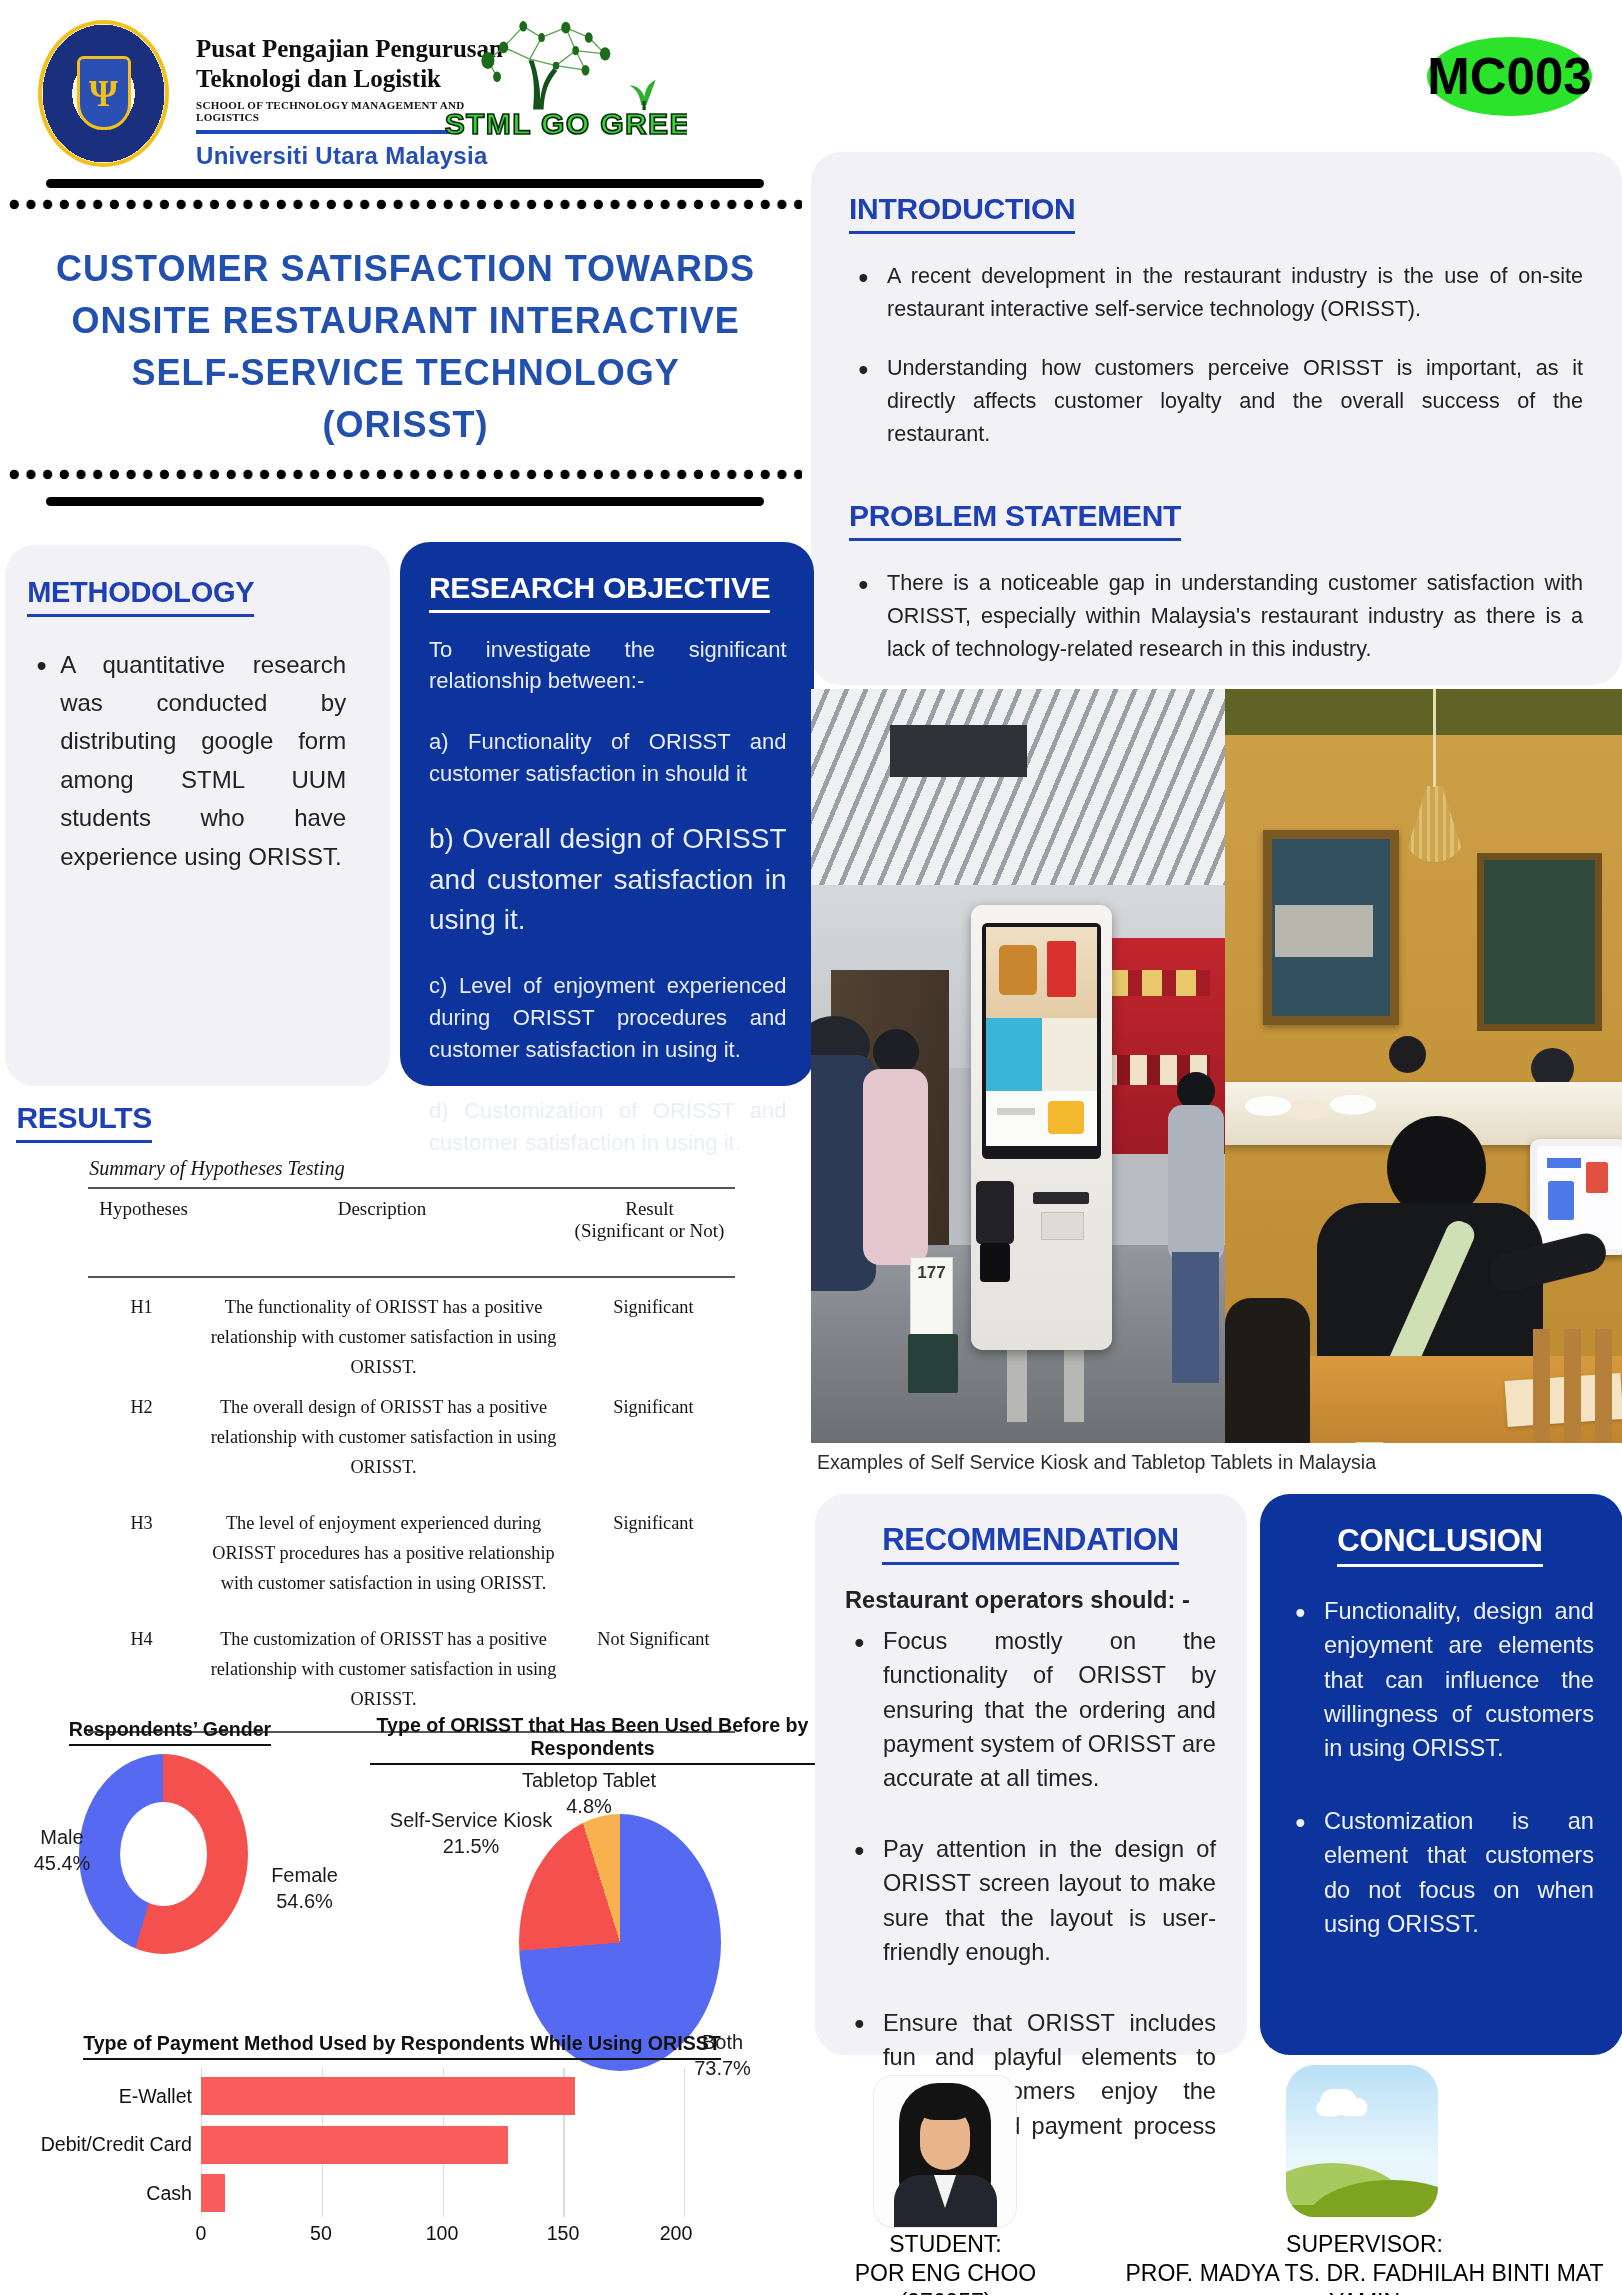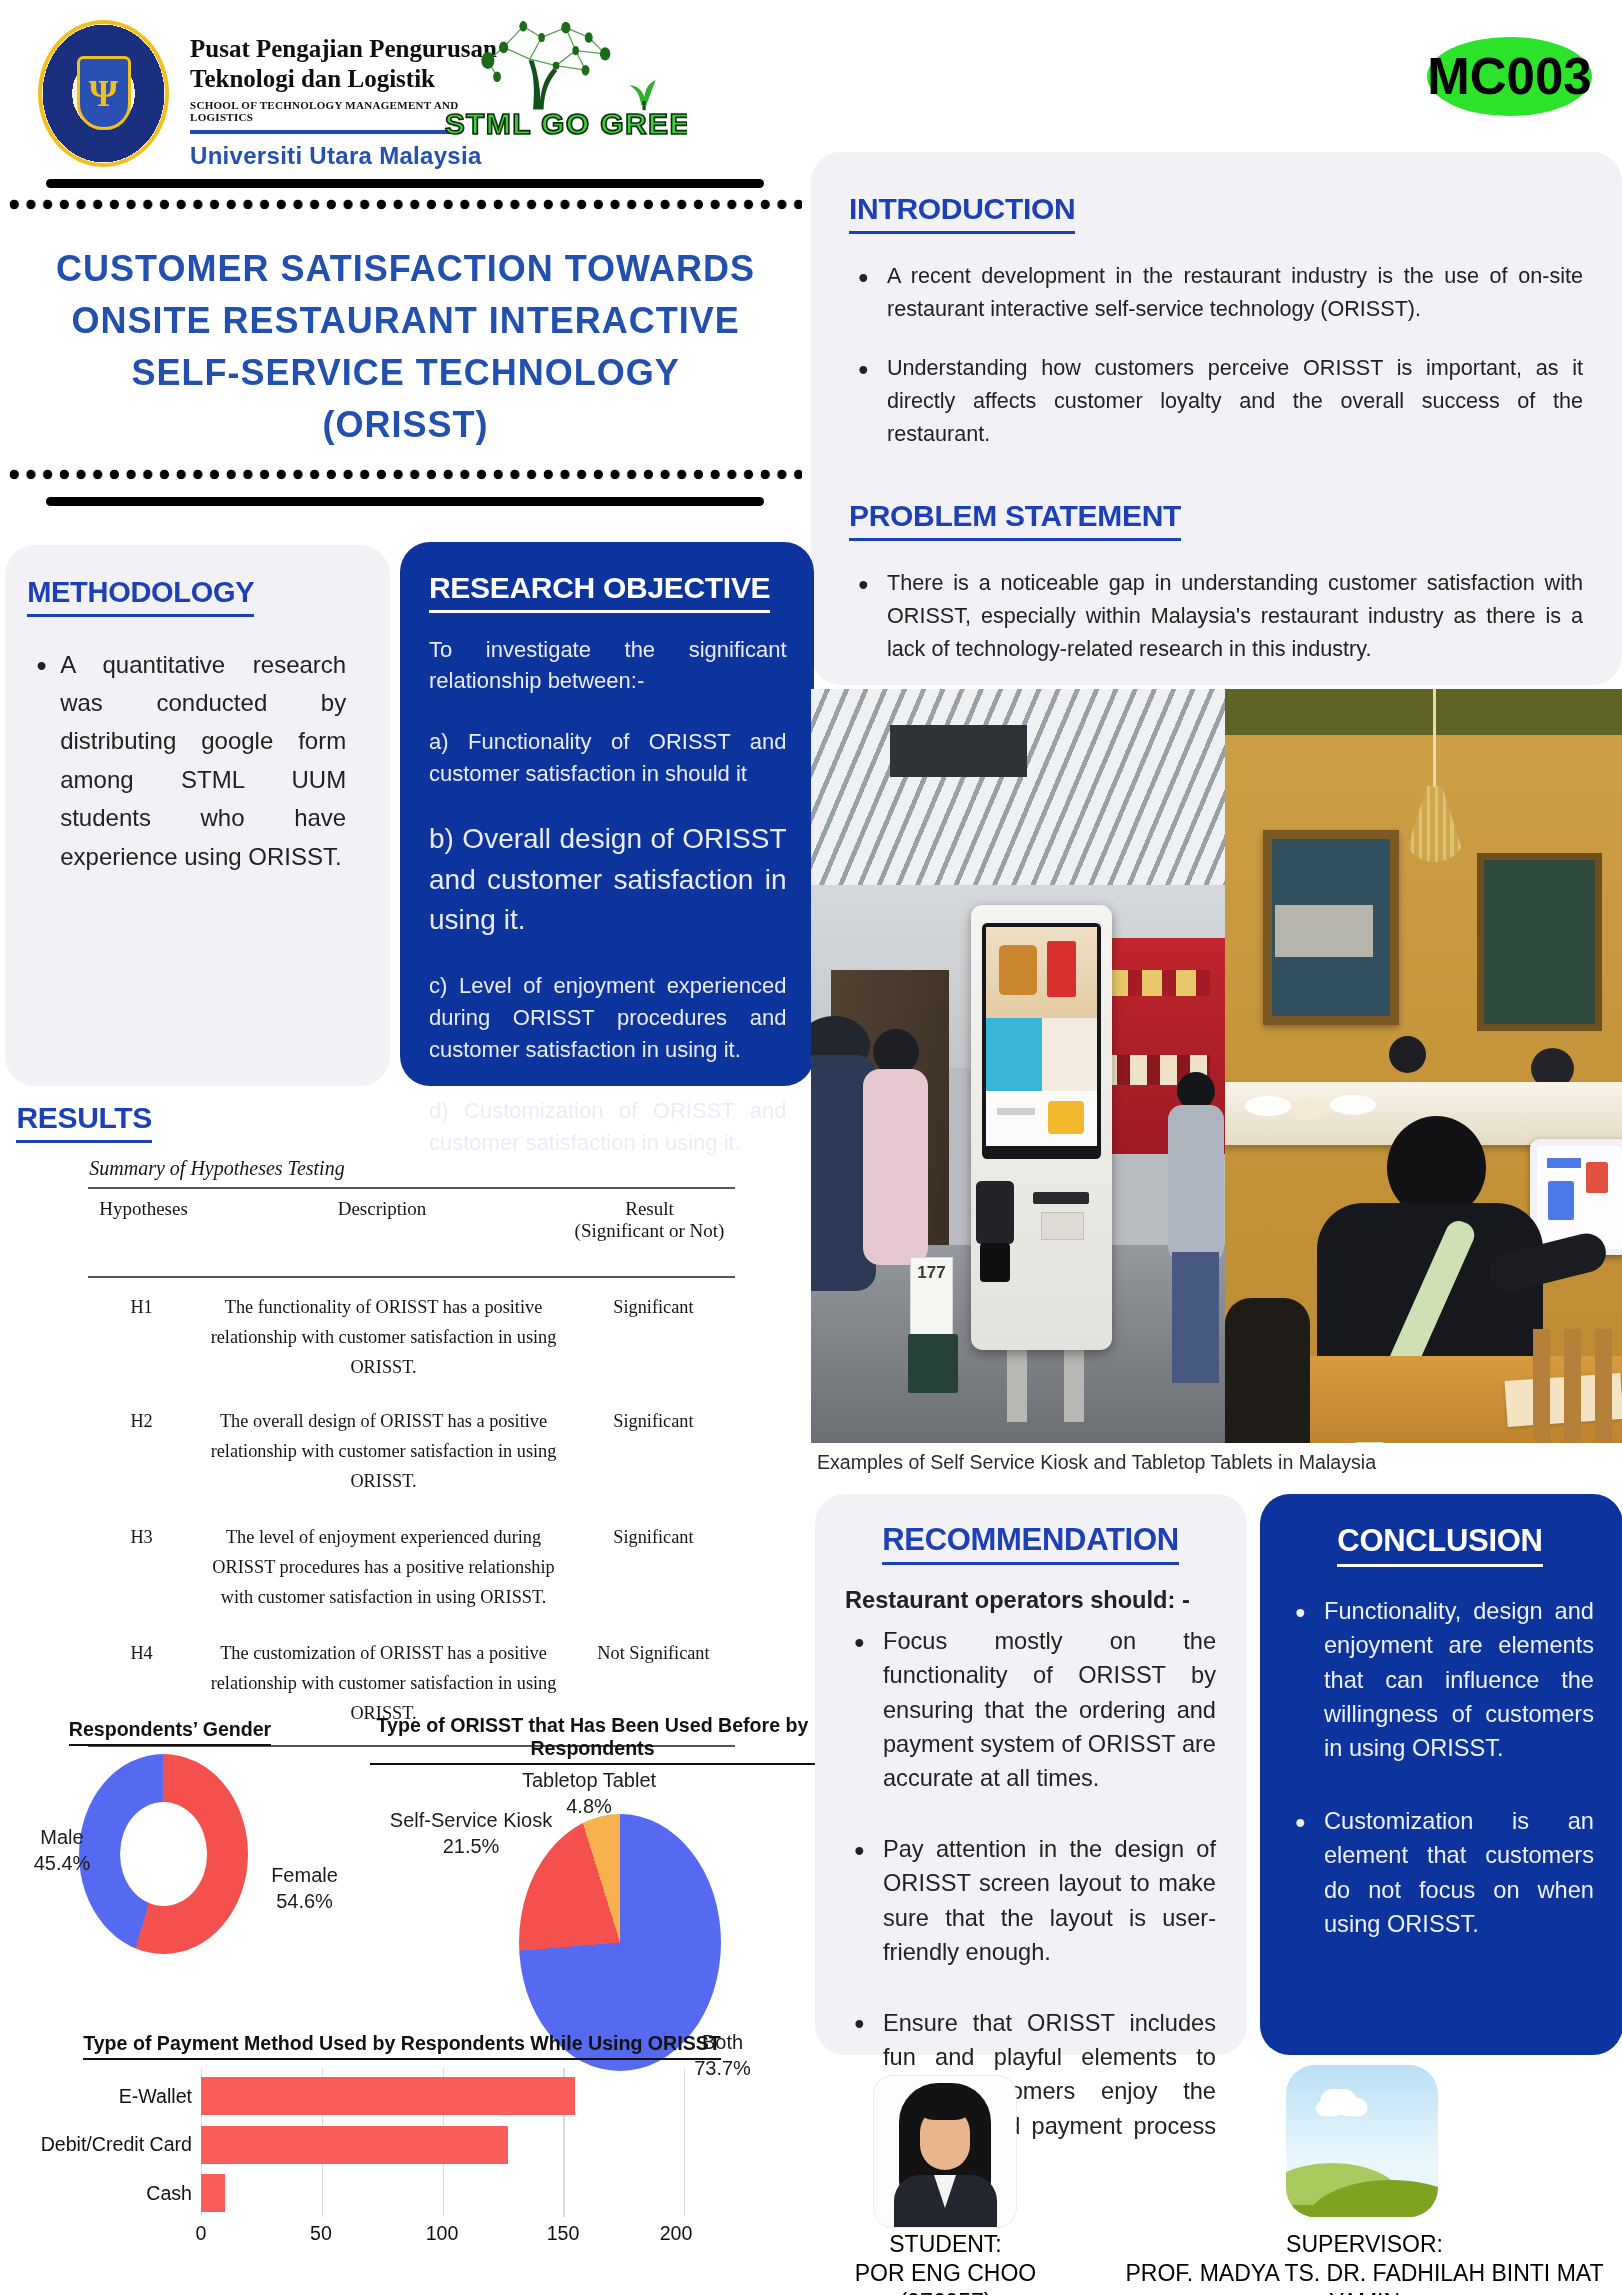--- a/index.html
+++ b/index.html
@@ -6,21 +6,21 @@
   #poster{position:relative;width:1623px;height:2295px;background:#ffffff;overflow:hidden;
           font-family:"Liberation Sans",sans-serif;color:#1f1f1f;}
   .abs{position:absolute;}
   
   .uum-emblem{left:38px;top:19.6px;width:123px;height:139px;border-radius:50%;
     background:radial-gradient(ellipse at center,#fdf6e2 0 36%,#1a2f7d 36% 70%,#fdf6e2 70% 79%,#1a2f7d 79% 100%);
     border:4.6px solid #f2c01d;display:flex;align-items:center;justify-content:center;}
   .uum-shield{width:48px;height:68px;background:#2a50b4;border:3.9px solid #f2c01d;
     border-radius:6.5px 6.5px 26px 26px;display:flex;align-items:center;justify-content:center;
     color:#f2c01d;font-family:"Liberation Serif",serif;font-size:37px;font-weight:bold;}
-  .uum-text{left:190px;top:34px;width:308px;}
+  .uum-text{left:196px;top:34px;width:308px;}
   .uum-l1{font-family:"Liberation Serif",serif;font-weight:bold;font-size:25px;line-height:30px;color:#0e0e0e;}
   .uum-l3{font-family:"Liberation Serif",serif;font-weight:bold;font-size:11px;letter-spacing:0.3px;margin-top:5.2px;color:#111;}
   .uum-rule{height:4.6px;background:#1d49b5;width:262px;margin-top:6.5px;}
   .uum-l4{font-size:24px;font-weight:bold;color:#2450b5;margin-top:7.9px;letter-spacing:0.3px;}
   .stml-logo{left:425px;top:7.9px;width:262px;height:131px;}
   .mc-badge{left:1427px;top:37px;width:165px;height:79px;background:#2ae32a;border-radius:50%;
     display:flex;align-items:center;justify-content:center;font-size:51px;font-weight:bold;color:#000;}
   
   .hbar{left:46px;width:718px;height:8.5px;background:#000;border-radius:4.6px;}
   .dots{left:9.2px;width:793px;height:10.5px;
@@ -181,21 +181,21 @@
         <div>(Significant or Not)</div>
       </div>
     </div>
     <div class="tbl-rule" style="margin-top:34px;"></div>
 
     <div class="trow tbl-cell" style="margin-top:14.4px;">
       <div class="tc1">H1</div>
       <div class="tc2" style="padding:0 11.8px;">The functionality of ORISST has a positive relationship with customer satisfaction in using ORISST.</div>
       <div class="tc3">Significant</div>
     </div>
-    <div class="trow tbl-cell" style="margin-top:24px;justify-content:space-between;">
+    <div class="trow tbl-cell" style="margin-top:10px;justify-content:space-between;">
       <div class="tc1">H2</div>
       <div class="tc2" style="padding:0 11.8px;">The overall design of ORISST has a positive relationship with customer satisfaction in using ORISST.</div>
       <div class="tc3">Significant</div>
     </div>
     <div class="trow tbl-cell" style="margin-top:26px;">
       <div class="tc1">H3</div>
       <div class="tc2" style="padding:0 11.8px;">The level of enjoyment experienced during ORISST procedures has a positive relationship with customer satisfaction in using ORISST.</div>
       <div class="tc3">Significant</div>
     </div>
     <div class="trow tbl-cell" style="margin-top:26px;">

